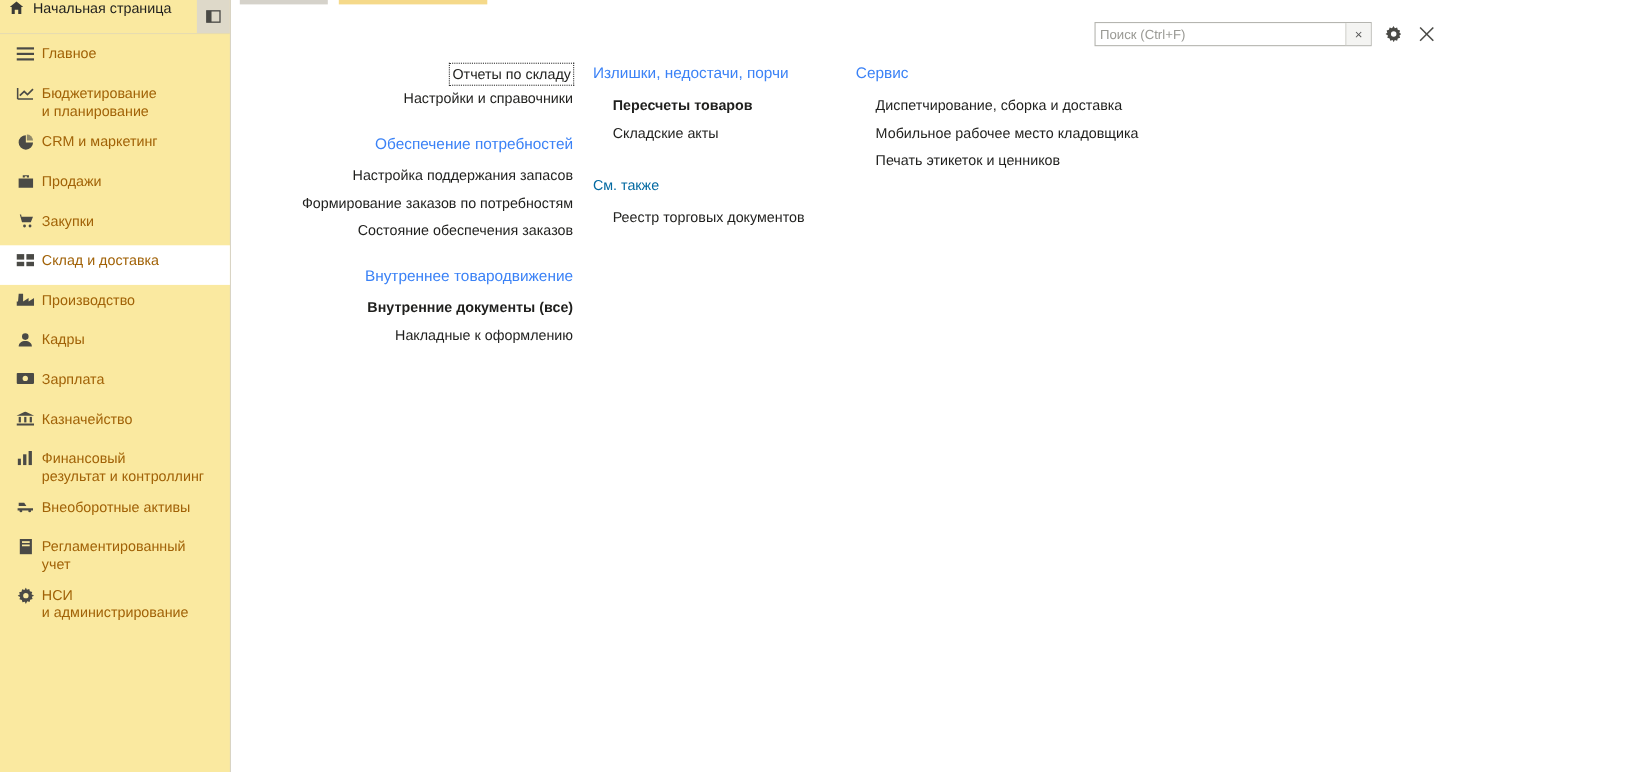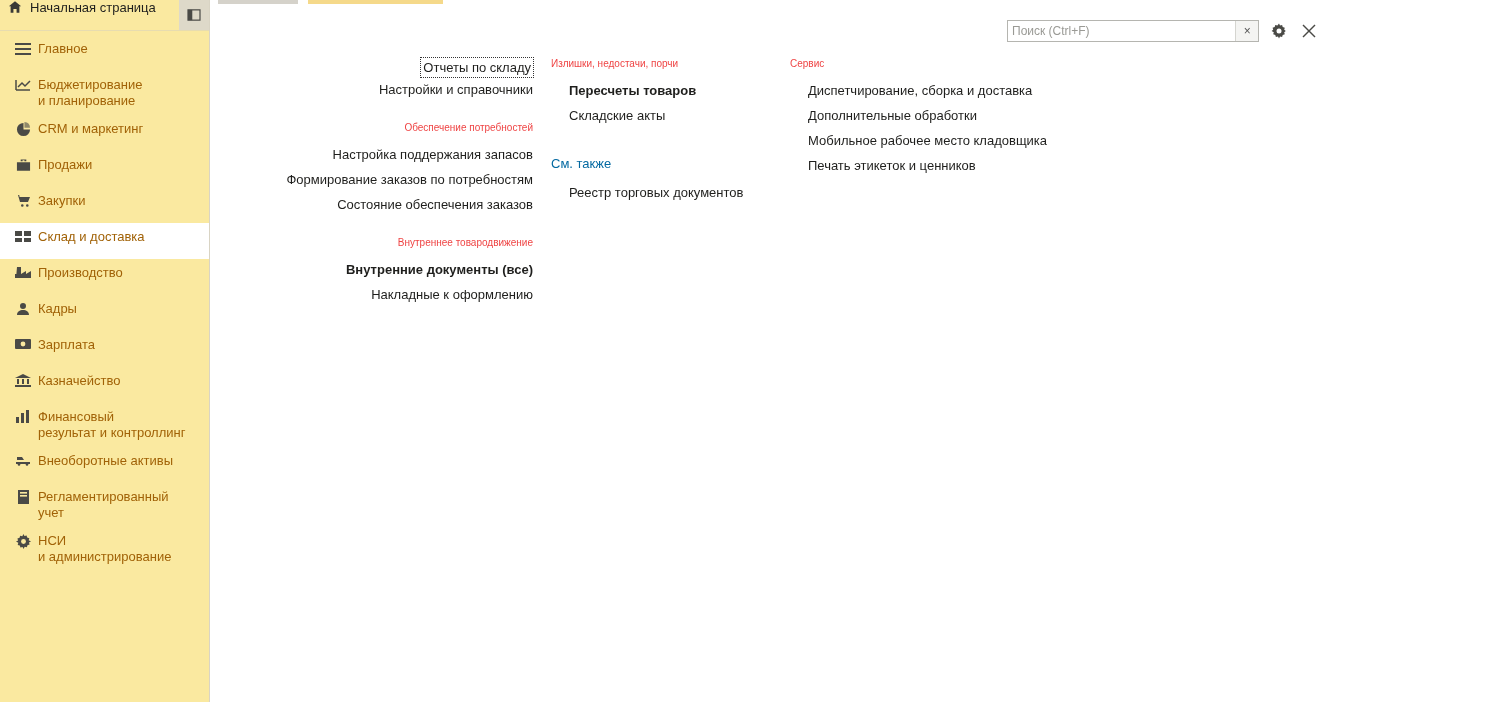--- a/index.html
+++ b/index.html
@@ -98,21 +98,21 @@
     line-height: 16px;
     white-space: pre-line;
   }
   .nav-item.selected {
     background: #ffffff;
   }
 
   
   .main {
     position: absolute;
-    left: 223px; top: 6px;
+    left: 211px; top: 6px;
     width: 1108px;
     height: 696px;
     background: #ffffff;
   }
 
   
   .topbar {
     position: absolute;
     right: 12px;
     top: 14px;
@@ -170,22 +170,22 @@
   }
   .col {
     position: absolute;
     top: 0;
   }
   .col1 { left: 20px;  width: 290px; text-align: right; }
   .col2 { left: 328px; width: 220px; }
   .col3 { left: 567px; width: 300px; }
 
   .grp-title {
-    color: #ef4444;
-    font-size: 10px;
+    color: #3b82f6;
+    font-size: 14px;
     margin: 0 0 9px 0;
     white-space: nowrap;
   }
   .grp-title.plain {
     color: #0369a1;
     font-size: 13px;
   }
   .grp {
     margin-bottom: 20px;
   }
@@ -463,21 +463,20 @@
           <a class="link">Реестр торговых документов</a>
         </div>
 
       </div>
 
       <div class="col col3">
 
         <div class="grp">
           <div class="grp-title">Сервис</div>
           <a class="link">Диспетчирование, сборка и доставка</a>
-          <a class="link">Дополнительные обработки</a>
           <a class="link">Мобильное рабочее место кладовщика</a>
           <a class="link">Печать этикеток и ценников</a>
         </div>
 
       </div>
 
     </div>
   </div>
 </div>
 

